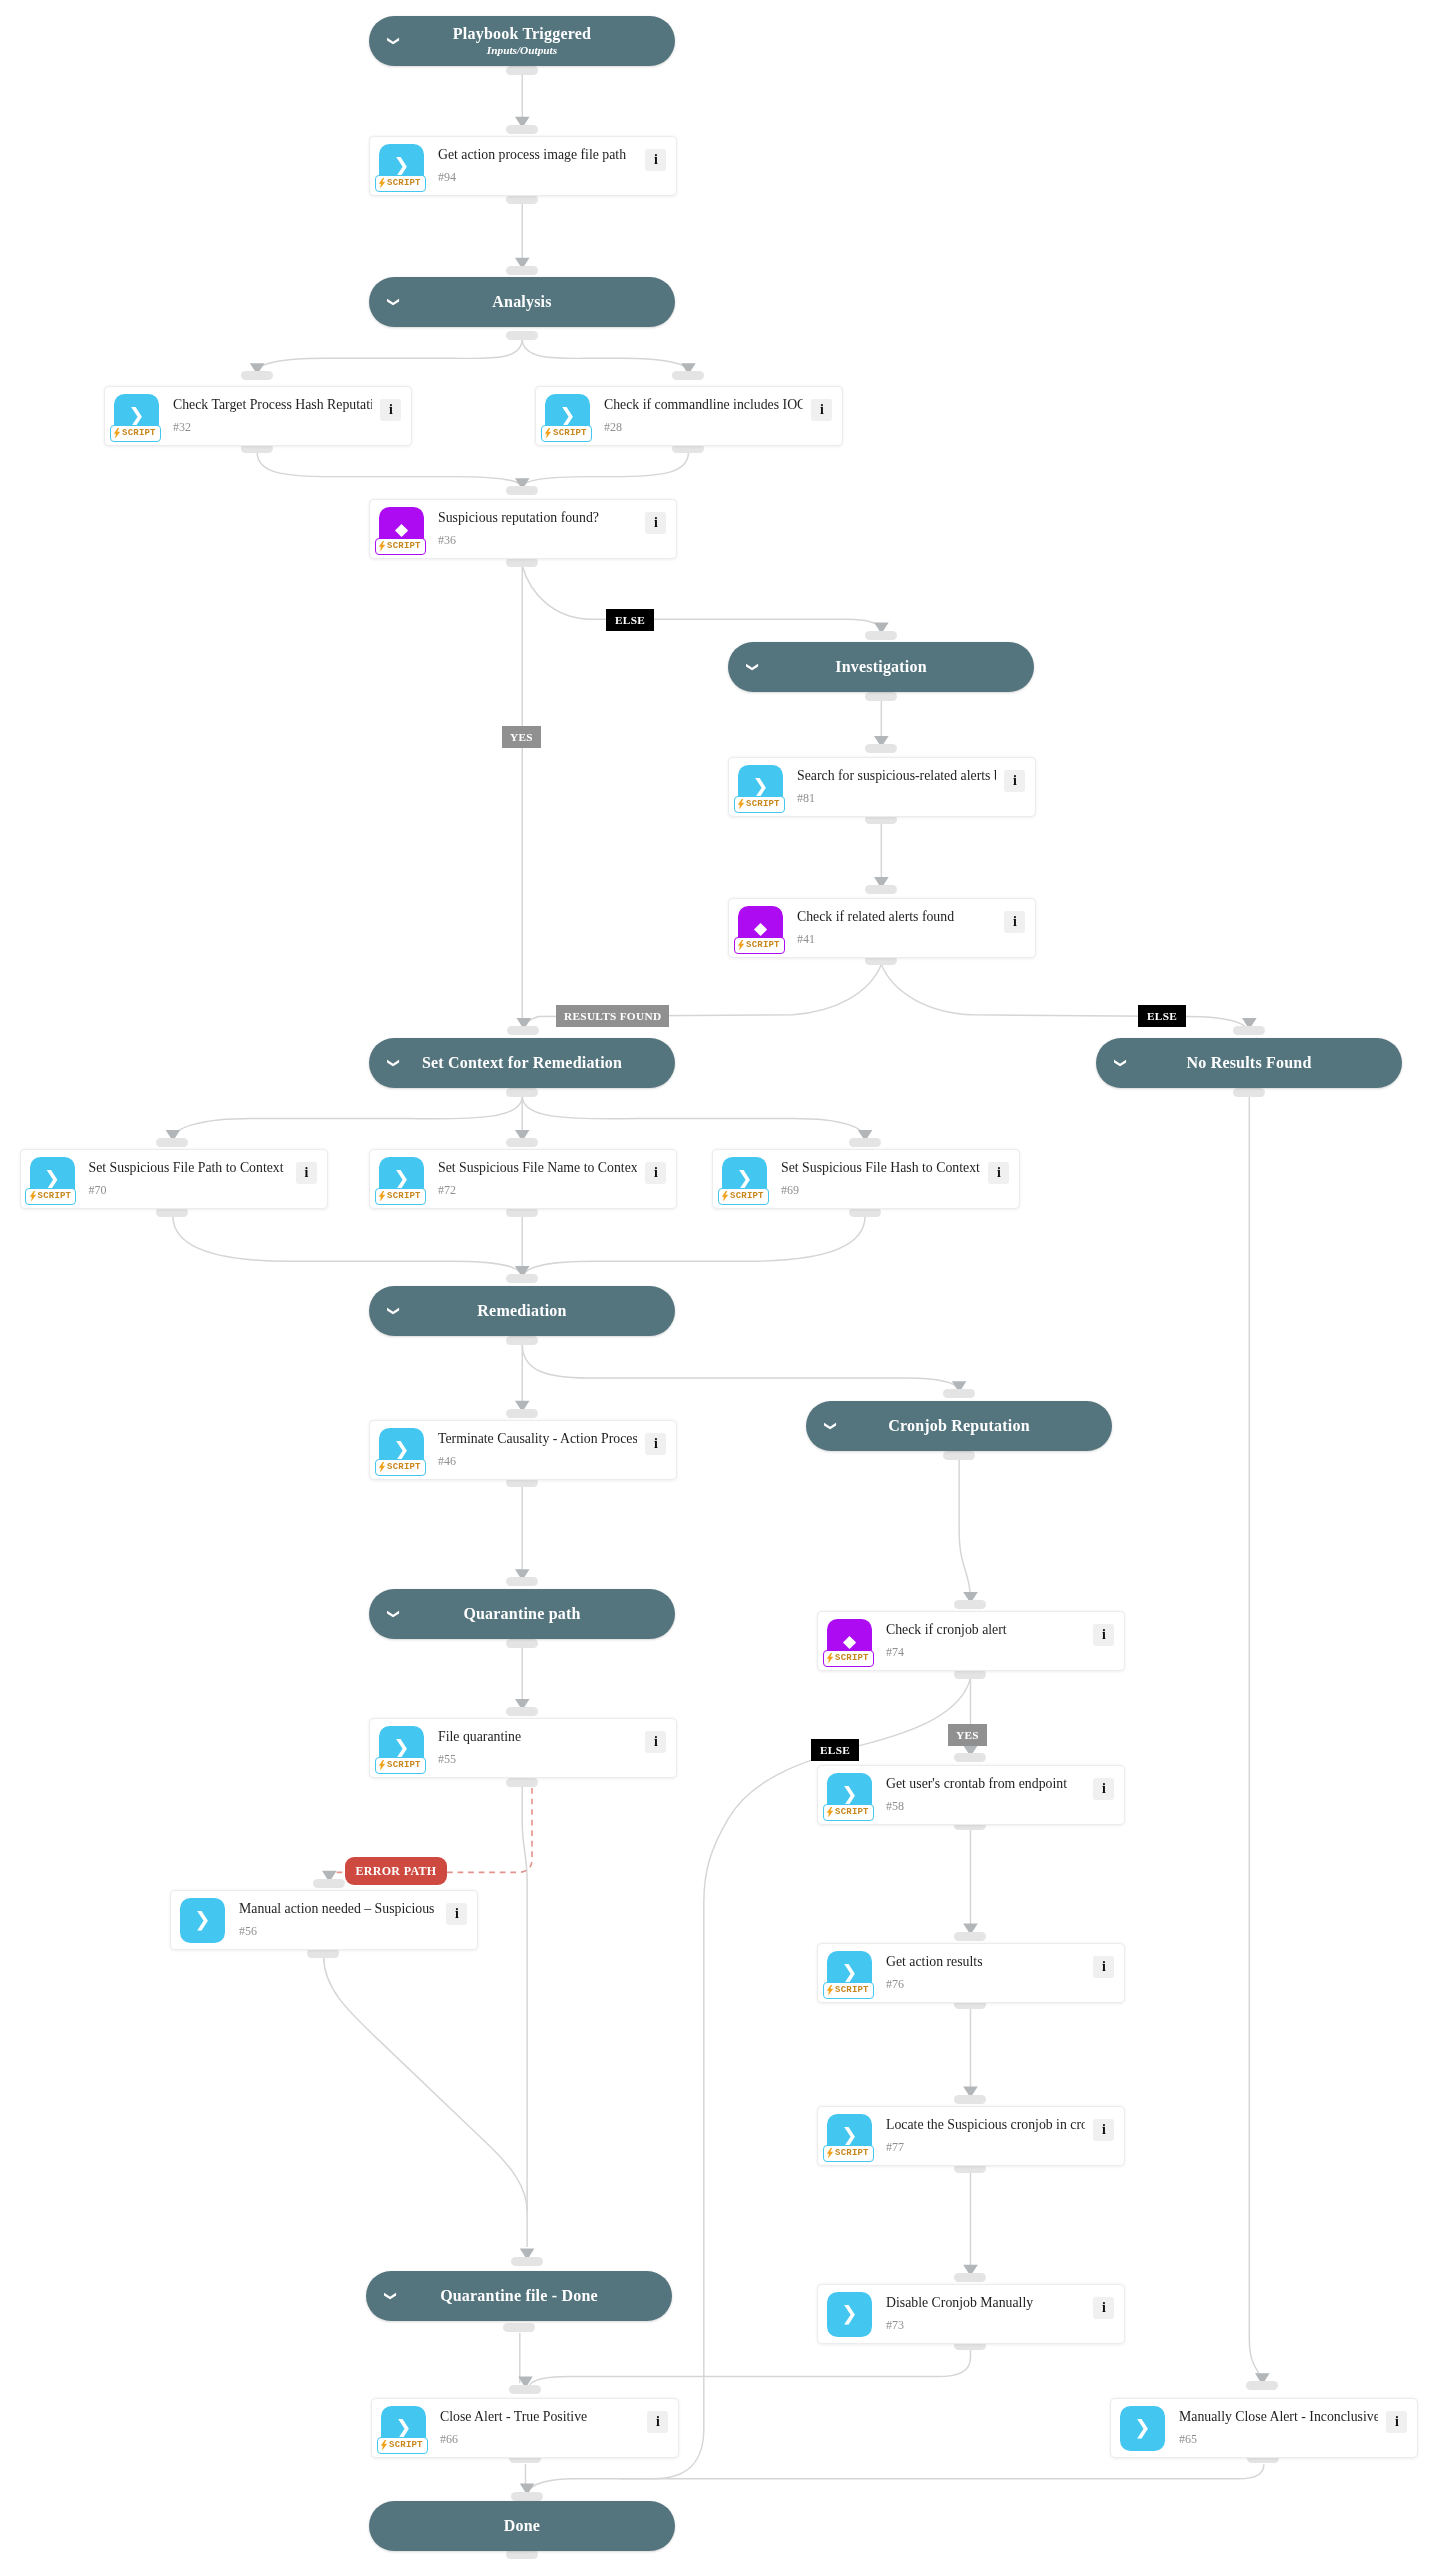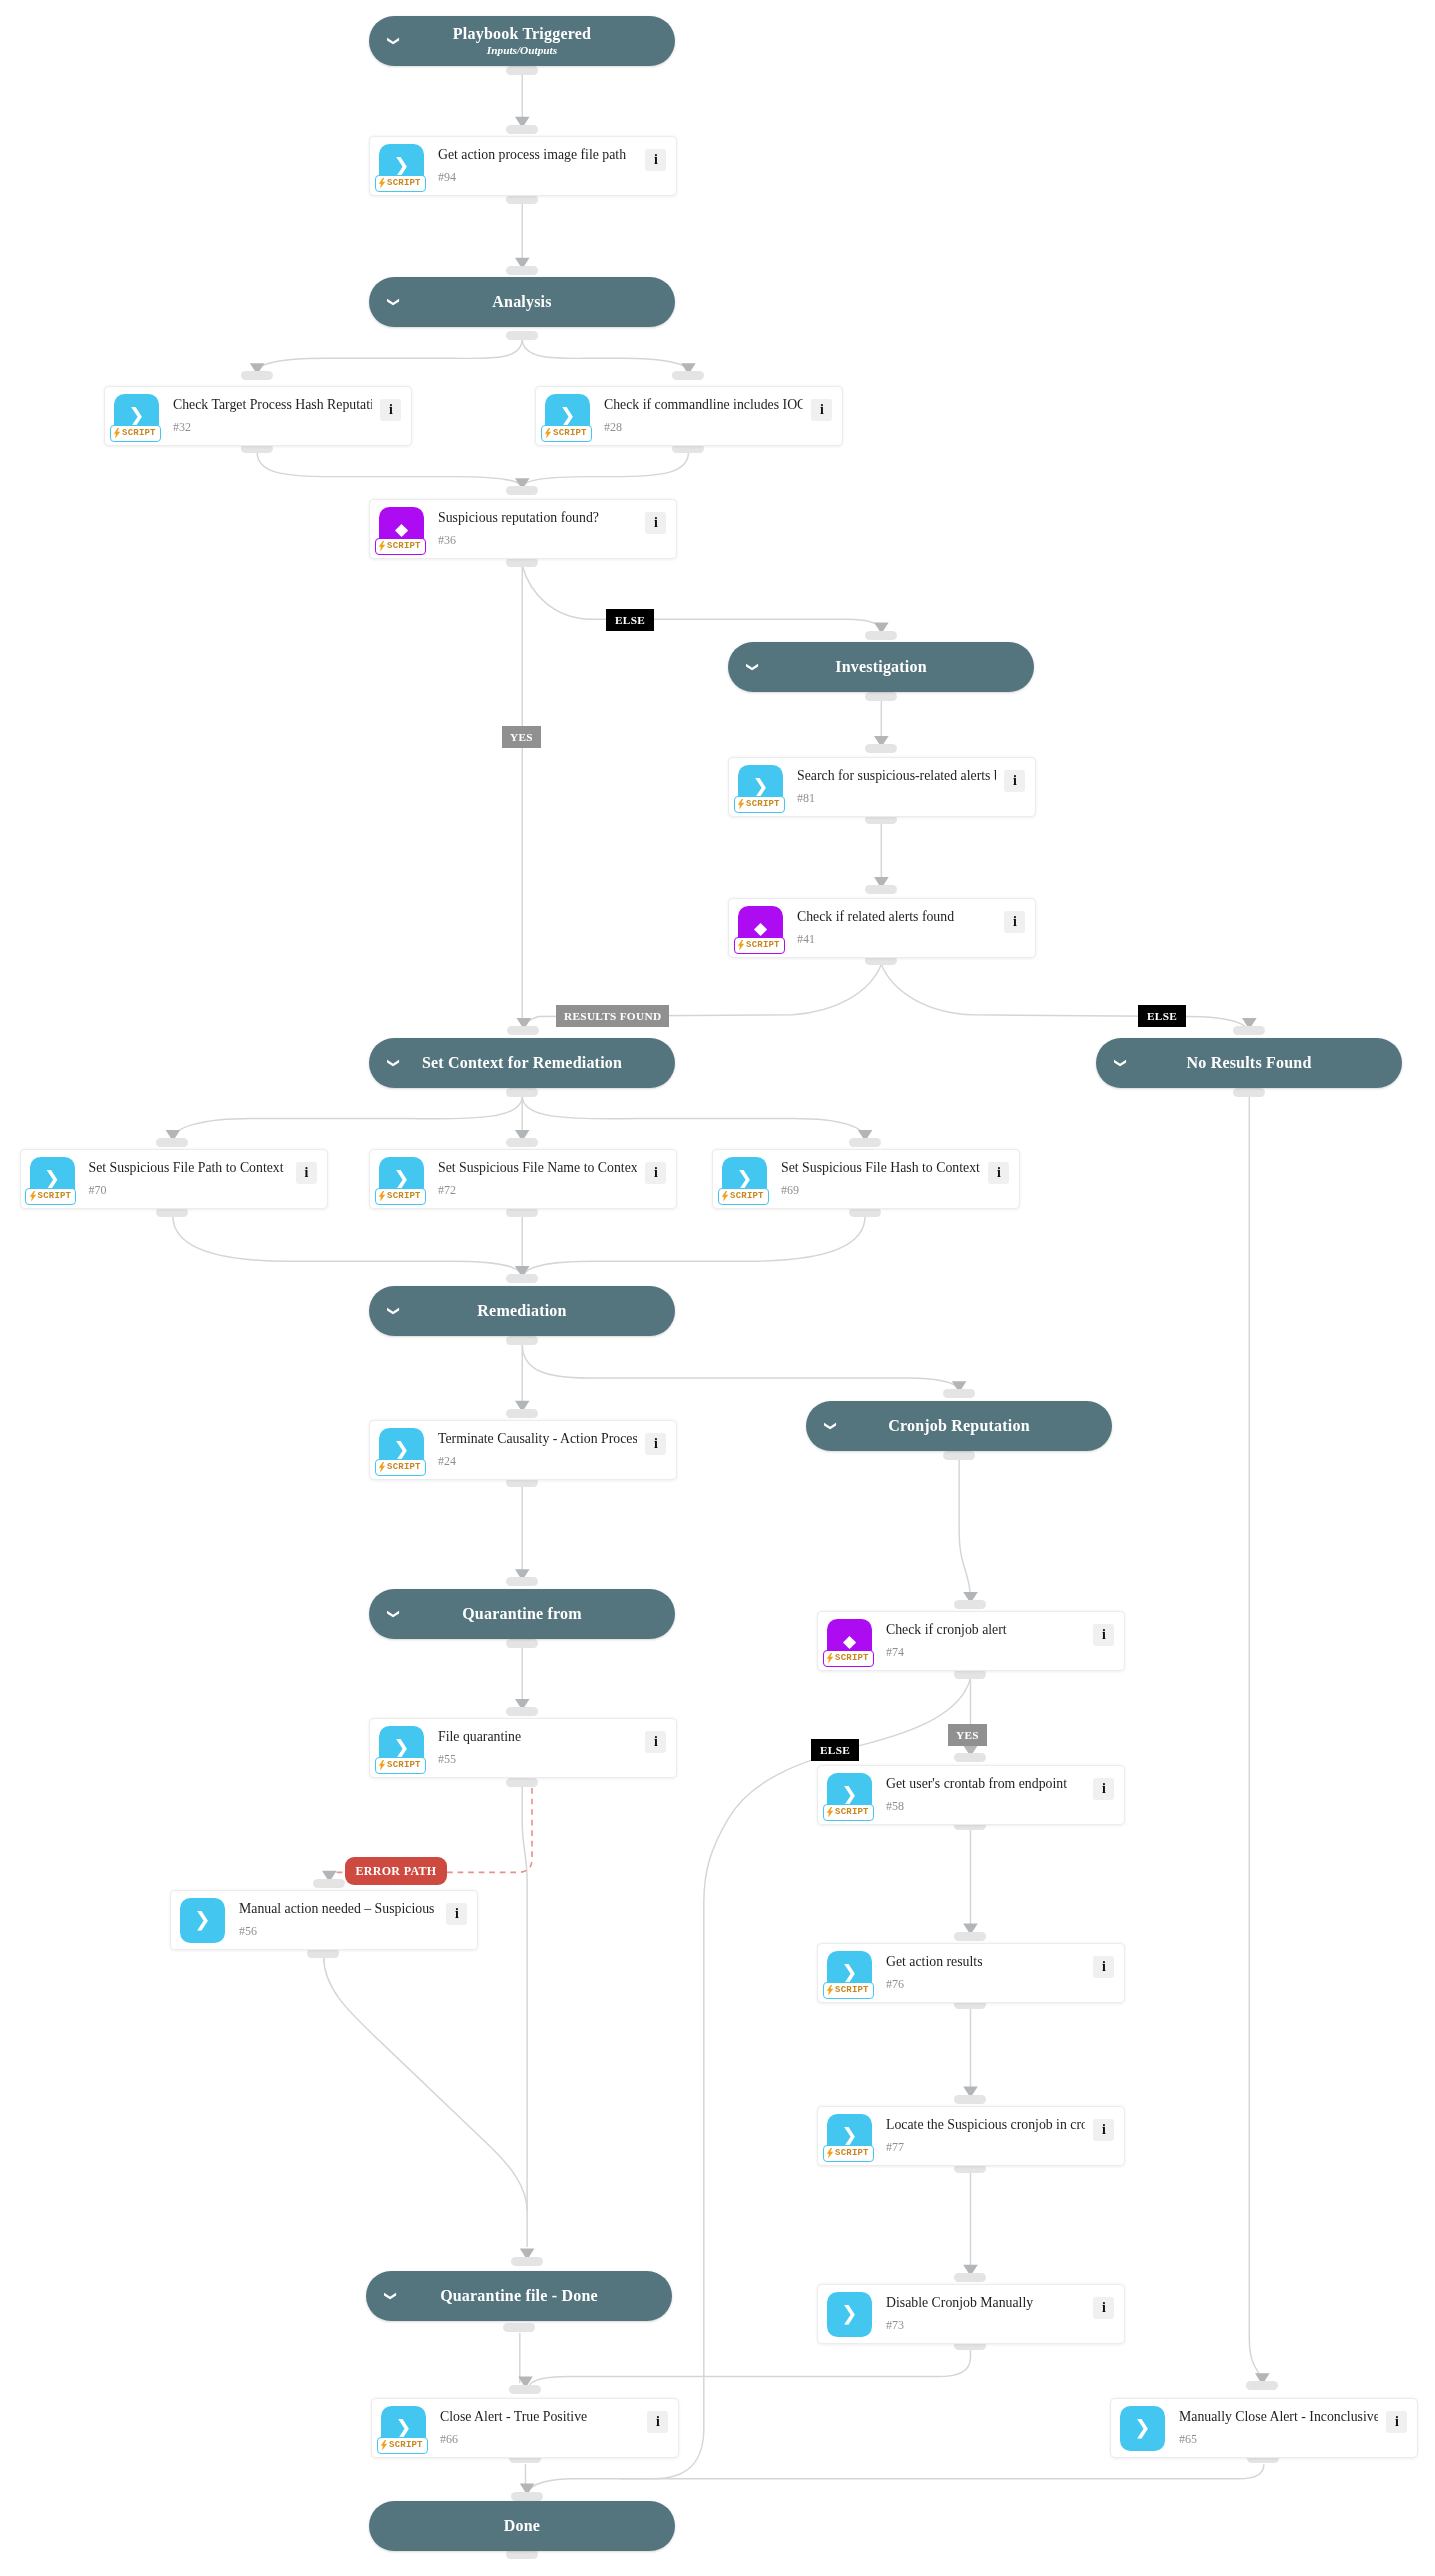--- a/index.html
+++ b/index.html
@@ -307,29 +307,29 @@
         <div class="ticon cyan">
           <span class="glyph">❯</span>
         </div>
         <div class="sbadge cyan">
           <svg width="8" height="10.5" viewBox="0 0 10 13">
             <path d="M6 0 L1 7 H3.6 L2.6 13 L9 4.6 H5.4 L7.8 0 Z" fill="#f0a11a"></path>
           </svg>
           <span>SCRIPT</span>
         </div>
         <div class="ttl">Terminate Causality - Action Process</div>
-        <div class="tnum">#24</div>
+        <div class="tnum">#46</div>
         <div class="info">
           <span>i</span>
         </div>
       </div>
       <div class="hdr" style="left: 369px; top: 1589px;">
         <span class="chev">❯</span>
         <div class="hgroup">
-          <div class="htitle">Quarantine from</div>
+          <div class="htitle">Quarantine path</div>
         </div>
       </div>
       <div class="task" style="left: 817px; top: 1611px;">
         <div class="ticon purple">
           <span class="glyph diamond">◆</span>
         </div>
         <div class="sbadge purple">
           <svg width="8" height="10.5" viewBox="0 0 10 13">
             <path d="M6 0 L1 7 H3.6 L2.6 13 L9 4.6 H5.4 L7.8 0 Z" fill="#f0a11a"></path>
           </svg>

